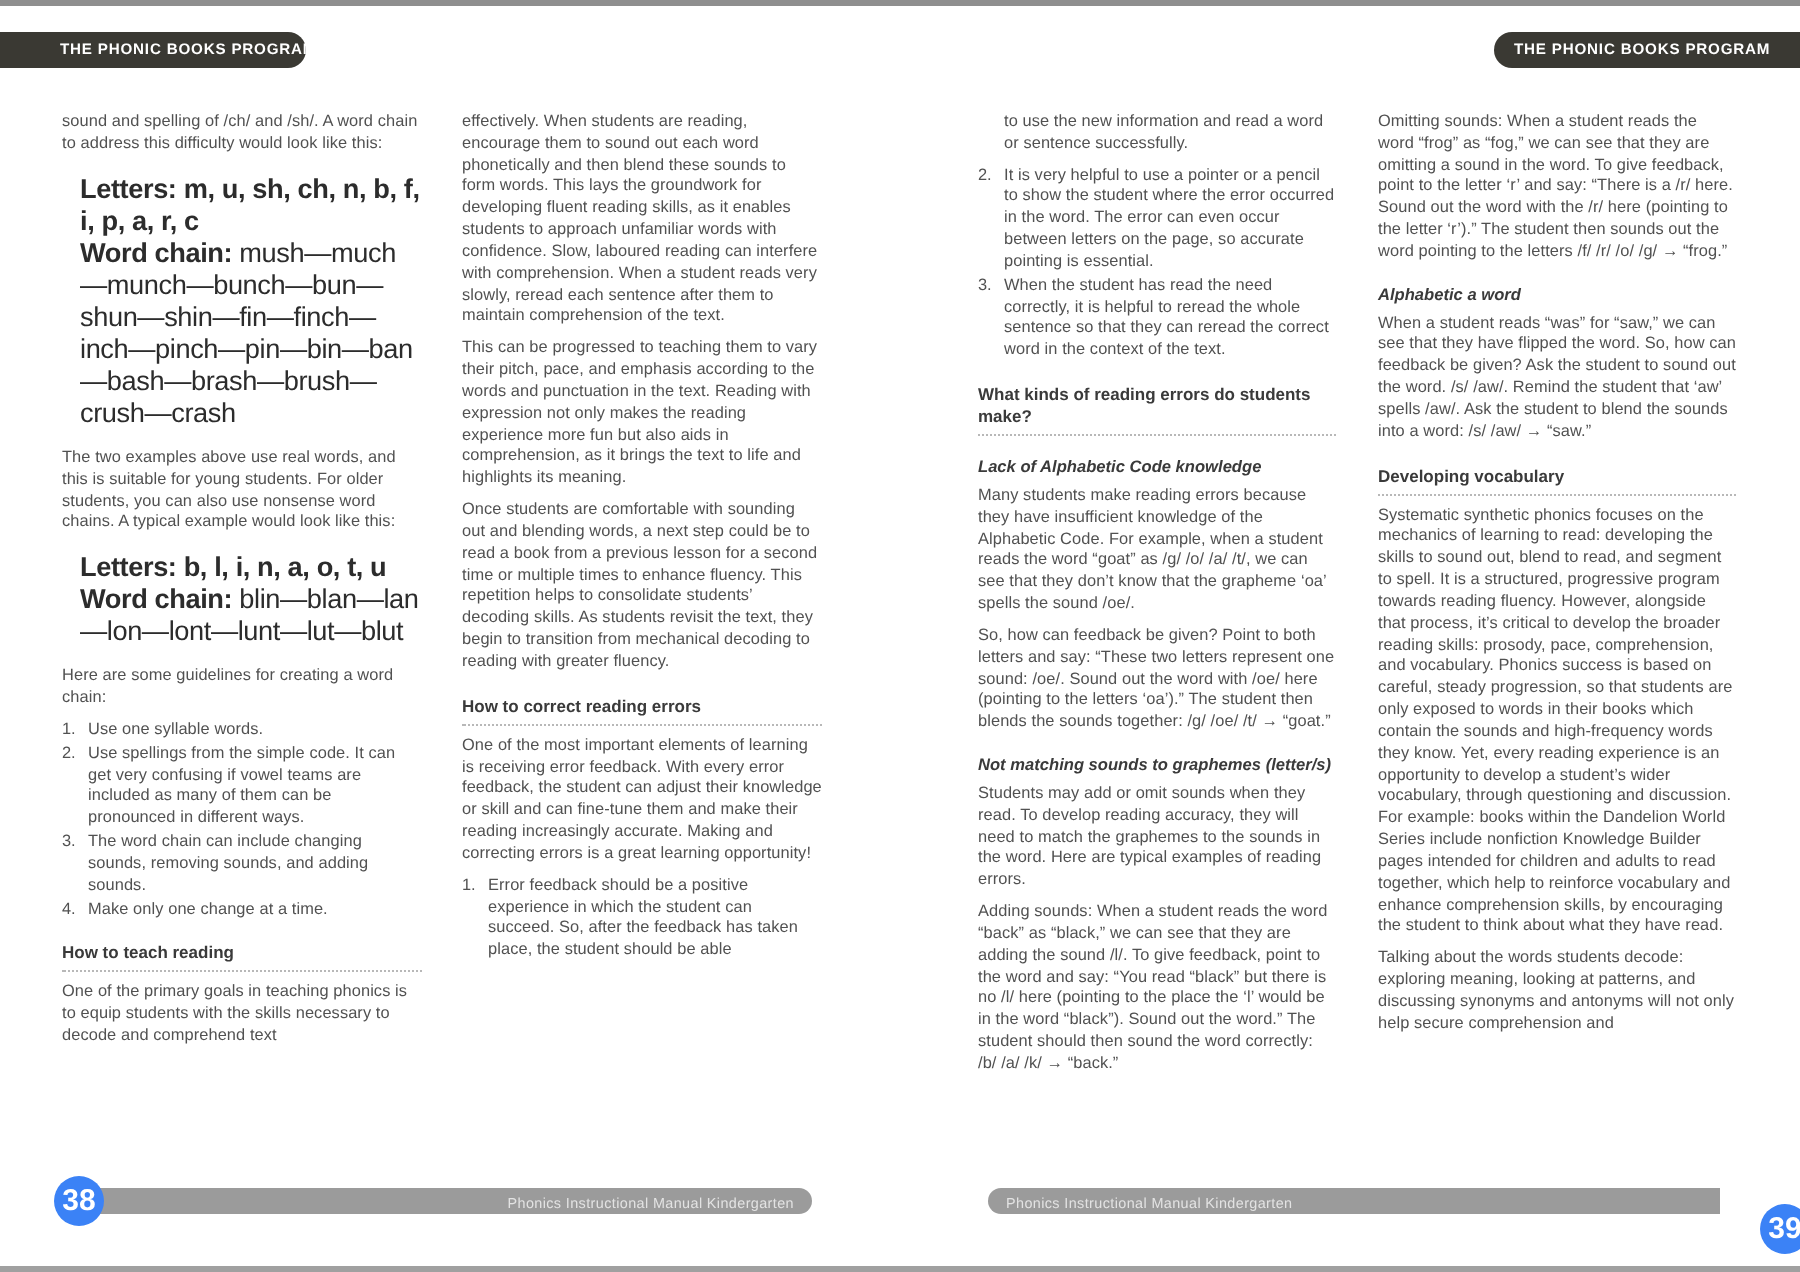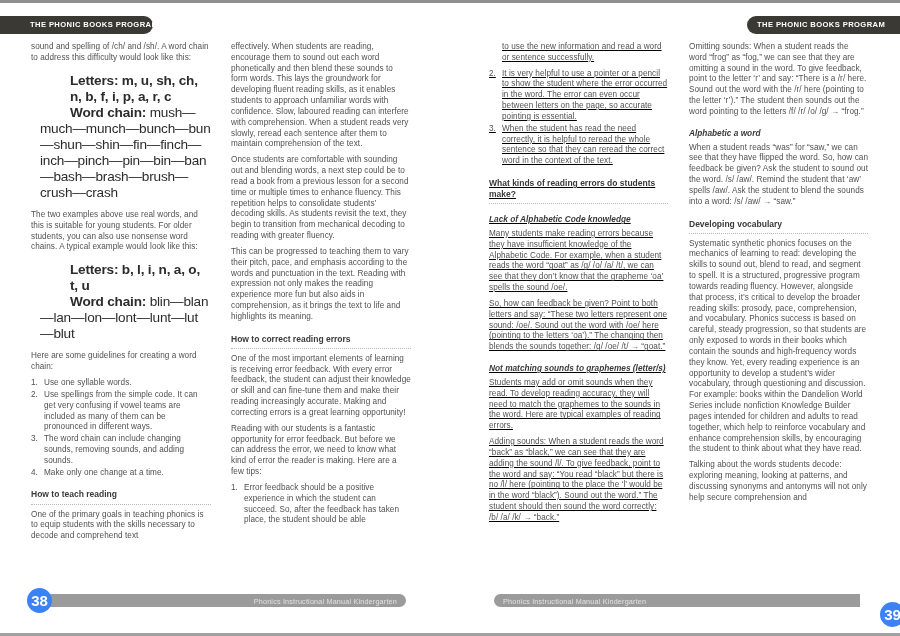--- a/index.html
+++ b/index.html
@@ -11,37 +11,37 @@
   .rule-top{position:absolute;top:0;left:0;width:900px;height:3px;background:#8f8f8f;}
   .rule-bottom{position:absolute;bottom:0;left:0;width:900px;height:3px;background:#a0a0a0;}
 
   .badge{
     position:absolute;top:16px;height:18px;background:#3a3933;color:#ffffff;
     font-size:7.6px;font-weight:700;letter-spacing:.4px;line-height:18px;white-space:nowrap;
   }
   .badge-left{left:0;width:153px;border-radius:0 10px 10px 0;padding-left:30px;box-sizing:border-box;}
   .badge-right{right:0;width:153px;border-radius:10px 0 0 10px;padding-left:10px;box-sizing:border-box;}
 
-  .col{position:absolute;top:42px;}
+  .col{position:absolute;top:56px;}
   .col1{left:31px;width:180px;}
   .col2{left:231px;width:180px;}
-  .col3{left:489px;width:179px;text-decoration:underline;}
+  .col3{left:489px;width:179px;}
   .col4{left:689px;width:179px;}
 
   .bp{font-size:8.2px;line-height:1.32;color:#515151;margin:0 0 5px;letter-spacing:.05px;}
   .sec-h{
     font-size:8.5px;font-weight:700;color:#3a3a3a;margin:11px 0 5px;
     border-bottom:1px dotted #b8b8b8;padding-bottom:3px;line-height:1.3;
   }
   .sub-h{font-size:8.3px;font-weight:700;font-style:italic;color:#3a3a3a;margin:10px 0 4px;line-height:1.3;}
   .big{
     font-size:13.6px;line-height:1.18;color:#2c2c2c;margin:9px 0 9px;padding-left:9px;
     letter-spacing:-0.2px;word-break:normal;
   }
-  .big .bold{font-weight:700;margin-left:30px;}
+  .big .bold{font-weight:700;}
   .num-item{display:flex;margin:0 0 1px;}
   .num-item .n{flex:none;width:13px;font-size:8.2px;line-height:1.32;color:#515151;}
   .num-item .t{flex:1;font-size:8.2px;line-height:1.32;color:#515151;letter-spacing:.05px;}
   .cont{padding-left:13px;}
   .list-wrap{margin:0 0 6px;}
 
   .footer-bar{position:absolute;height:13px;background:#9b9b9b;top:594px;}
   .footer-bar .ft{
     position:absolute;top:1px;font-size:7.2px;line-height:13px;color:#e3e3e3;letter-spacing:.2px;white-space:nowrap;
   }
@@ -93,45 +93,44 @@
         <span class="n">4.</span>
         <span class="t">Make only one change at a time.</span>
       </div>
   </div>
   <div class="sec-h">How to teach reading</div>
   <p class="bp">One of the primary goals in teaching phonics is to equip students with the skills necessary to decode and comprehend text</p>
 </div>
 
 <div class="col col2">
   <p class="bp">effectively. When students are reading, encourage them to sound out each word phonetically and then blend these sounds to form words. This lays the groundwork for developing fluent reading skills, as it enables students to approach unfamiliar words with confidence. Slow, laboured reading can interfere with comprehension. When a student reads very slowly, reread each sentence after them to maintain comprehension of the text.</p>
+  <p class="bp">This can be progressed to teaching them to vary their pitch, pace, and emphasis according to the words and punctuation in the text. Reading with expression not only makes the reading experience more fun but also aids in comprehension, as it brings the text to life and highlights its meaning.</p>
   <p class="bp">Once students are comfortable with sounding out and blending words, a next step could be to read a book from a previous lesson for a second time or multiple times to enhance fluency. This repetition helps to consolidate students’ decoding skills. As students revisit the text, they begin to transition from mechanical decoding to reading with greater fluency.</p>
-  <p class="bp">This can be progressed to teaching them to vary their pitch, pace, and emphasis according to the words and punctuation in the text. Reading with expression not only makes the reading experience more fun but also aids in comprehension, as it brings the text to life and highlights its meaning.</p>
   <div class="sec-h">How to correct reading errors</div>
   <p class="bp">One of the most important elements of learning is receiving error feedback. With every error feedback, the student can adjust their knowledge or skill and can fine-tune them and make their reading increasingly accurate. Making and correcting errors is a great learning opportunity!</p>
-  <p class="bp">Reading with our students is a fantastic opportunity for error feedback. But before we can address the error, we need to know what kind of error the reader is making. Here are a few tips:</p>
   <div class="num-item">
       <span class="n">1.</span>
       <span class="t">Error feedback should be a positive experience in which the student can succeed. So, after the feedback has taken place, the student should be able</span>
     </div>
 </div>
 
 <div class="col col3">
   <p class="bp cont">to use the new information and read a word or sentence successfully.</p>
   <div class="num-item">
       <span class="n">2.</span>
       <span class="t">It is very helpful to use a pointer or a pencil to show the student where the error occurred in the word. The error can even occur between letters on the page, so accurate pointing is essential.</span>
     </div>
   <div class="num-item">
       <span class="n">3.</span>
       <span class="t">When the student has read the need correctly, it is helpful to reread the whole sentence so that they can reread the correct word in the context of the text.</span>
     </div>
   <div class="sec-h">What kinds of reading errors do students make?</div>
   <div class="sub-h">Lack of Alphabetic Code knowledge</div>
   <p class="bp">Many students make reading errors because they have insufficient knowledge of the Alphabetic Code. For example, when a student reads the word “goat” as /g/ /o/ /a/ /t/, we can see that they don’t know that the grapheme ‘oa’ spells the sound /oe/.</p>
-  <p class="bp">So, how can feedback be given? Point to both letters and say: “These two letters represent one sound: /oe/. Sound out the word with /oe/ here (pointing to the letters ‘oa’).” The changing then blends the sounds together: /g/ /oe/ /t/ → “goat.”</p>
+  <p class="bp">So, how can feedback be given? Point to both letters and say: “These two letters represent one sound: /oe/. Sound out the word with /oe/ here (pointing to the letters ‘oa’).” The student then blends the sounds together: /g/ /oe/ /t/ → “goat.”</p>
   <div class="sub-h">Not matching sounds to graphemes (letter/s)</div>
   <p class="bp">Students may add or omit sounds when they read. To develop reading accuracy, they will need to match the graphemes to the sounds in the word. Here are typical examples of reading errors.</p>
   <p class="bp">Adding sounds: When a student reads the word “back” as “black,” we can see that they are adding the sound /l/. To give feedback, point to the word and say: “You read “black” but there is no /l/ here (pointing to the place the ‘l’ would be in the word “black”). Sound out the word.” The student should then sound the word correctly: /b/ /a/ /k/ → “back.”</p>
 </div>
 
 <div class="col col4">
   <p class="bp">Omitting sounds: When a student reads the word “frog” as “fog,” we can see that they are omitting a sound in the word. To give feedback, point to the letter ‘r’ and say: “There is a /r/ here. Sound out the word with the /r/ here (pointing to the letter ‘r’).” The student then sounds out the word pointing to the letters /f/ /r/ /o/ /g/ → “frog.”</p>
   <div class="sub-h">Alphabetic a word</div>
   <p class="bp">When a student reads “was” for “saw,” we can see that they have flipped the word. So, how can feedback be given? Ask the student to sound out the word. /s/ /aw/. Remind the student that ‘aw’ spells /aw/. Ask the student to blend the sounds into a word: /s/ /aw/ → “saw.”</p>
   <div class="sec-h">Developing vocabulary</div>

